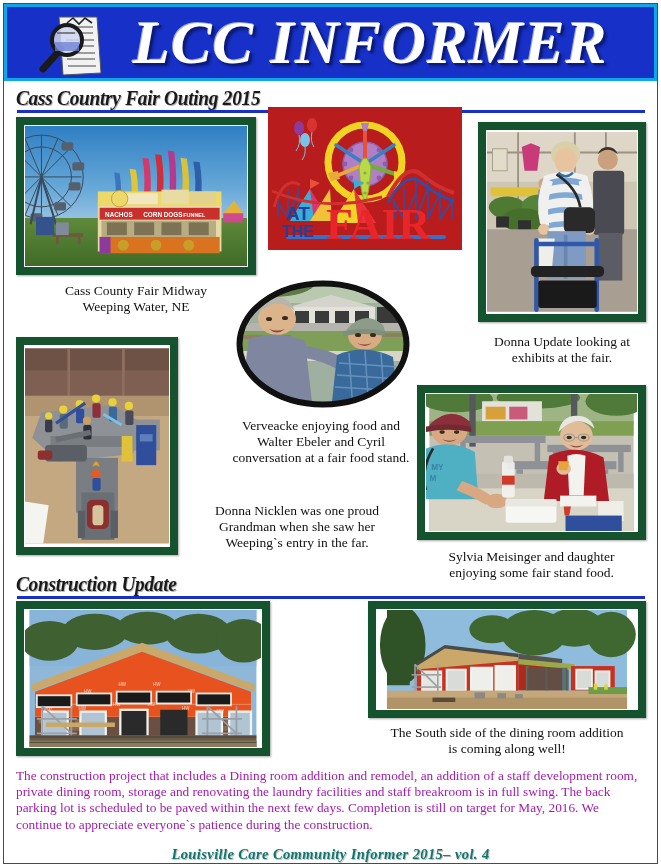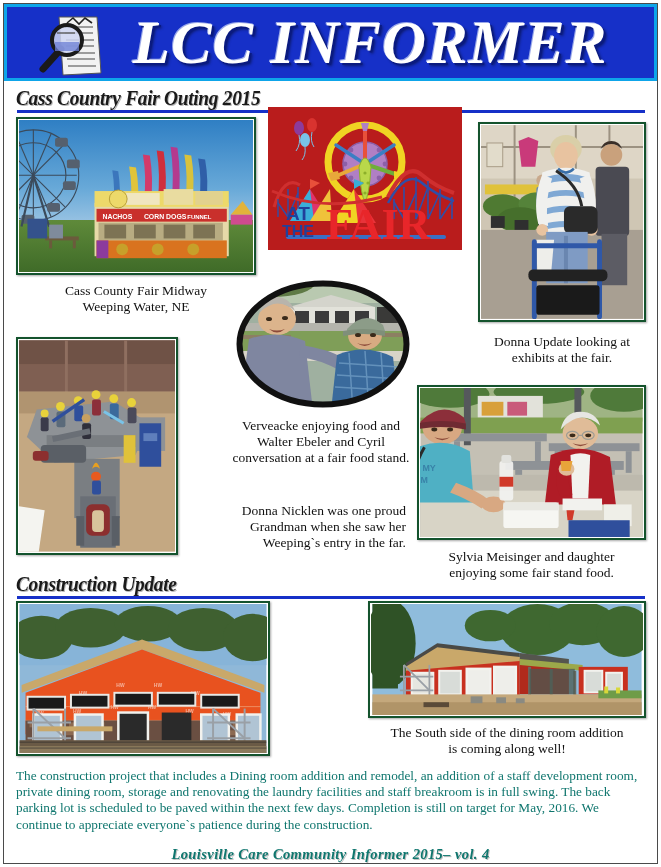--- a/index.html
+++ b/index.html
@@ -85,49 +85,49 @@
     background: #1630c8;
   }
   
   .photo {
     position: absolute;
     box-sizing: border-box;
     overflow: hidden;
     background: #e8e8e8;
   }
   .photo.framed {
-    border: 2px solid #14532d;
+    border: 8px solid #14532d;
     padding: 1px;
     background: #ffffff;
     box-shadow: 1px 1px 2px rgba(0,0,0,0.35);
   }
   .photo .inner {
     position: relative;
     width: 100%; height: 100%;
     overflow: hidden;
   }
   
   .caption {
     position: absolute;
     font-family: "Liberation Serif", serif;
     font-size: 13.5px;
     line-height: 16px;
     color: #111111;
     text-align: center;
   }
   .caption.left {
-    text-align: right;
+    text-align: center;
   }
   
   .body-text {
     position: absolute;
     font-family: "Liberation Serif", serif;
     font-size: 13.3px;
     line-height: 16.2px;
-    color: #0f766e;
+    color: #a21caf;
     text-align: left;
   }
   
   .footer {
     position: absolute;
     left: 4px; bottom: 4px;
     width: 653px;
     text-align: center;
     font-family: "Liberation Serif", serif;
     font-style: italic;

